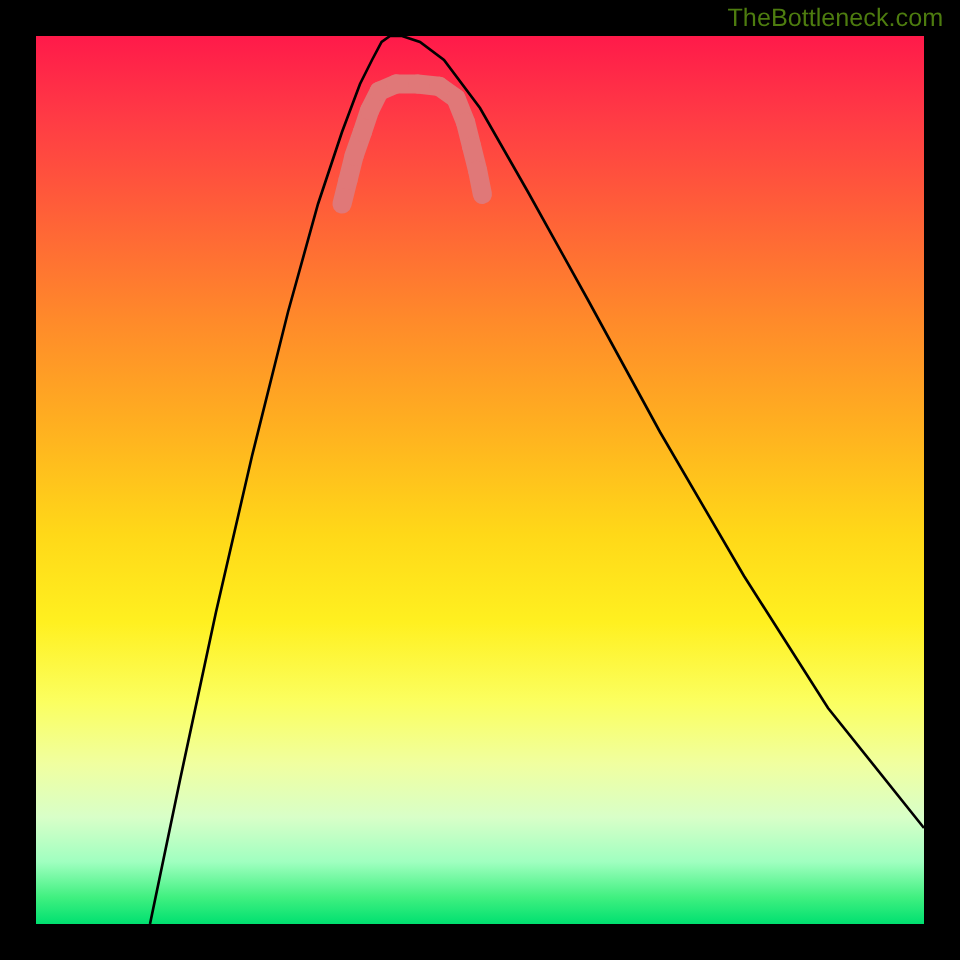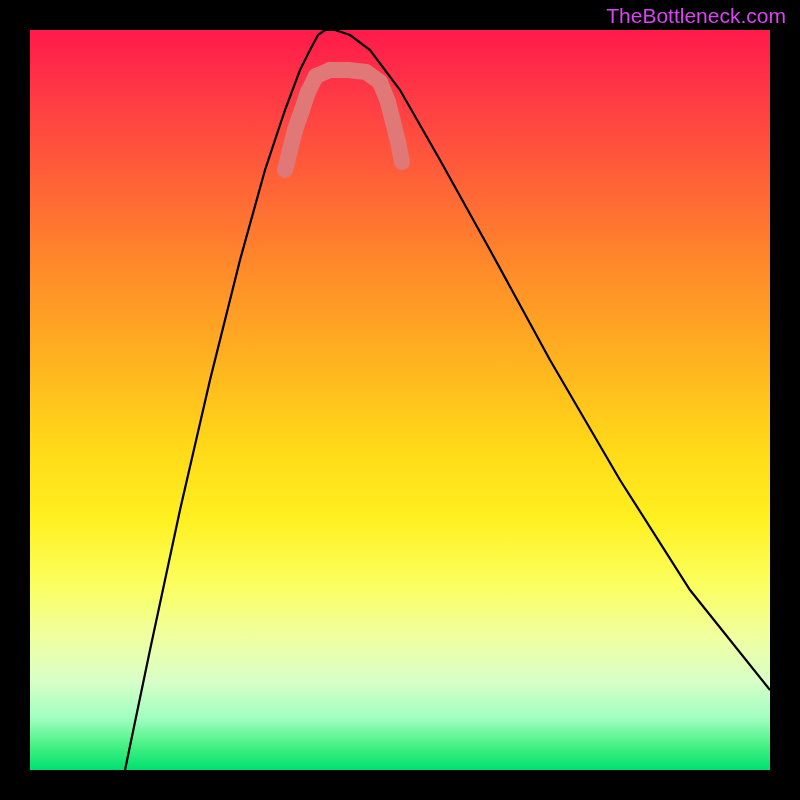--- a/index.html
+++ b/index.html
@@ -8,21 +8,21 @@
     height: 800px;
     background: #000;
     position: relative;
     overflow: hidden;
     font-family: Arial, sans-serif;
   }
   .watermark {
     position: absolute;
     top: 4px;
     right: 14px;
-    color: #d946ef;
+    color: #4d7c0f;
     font-size: 21px;
     font-weight: 400;
     z-index: 10;
   }
   .plot-area {
     position: absolute;
     left: 30px;
     top: 30px;
     width: 740px;
     height: 740px;

